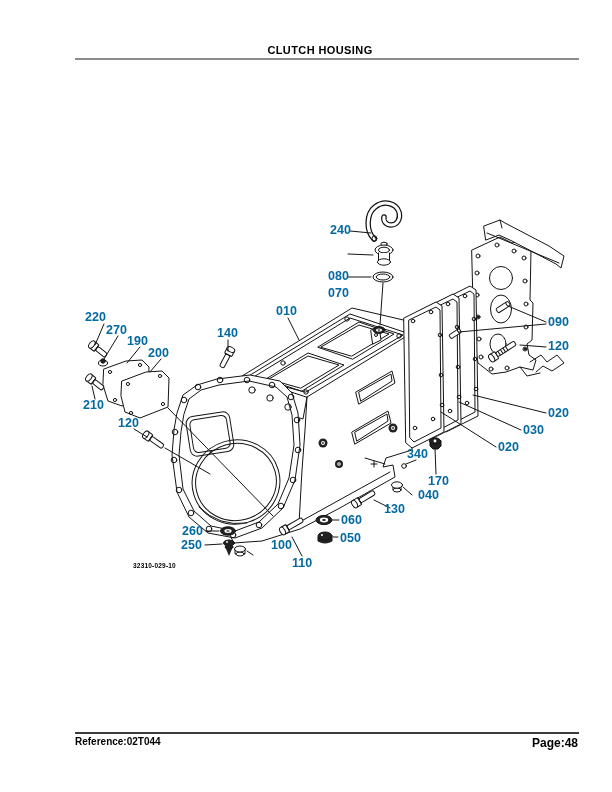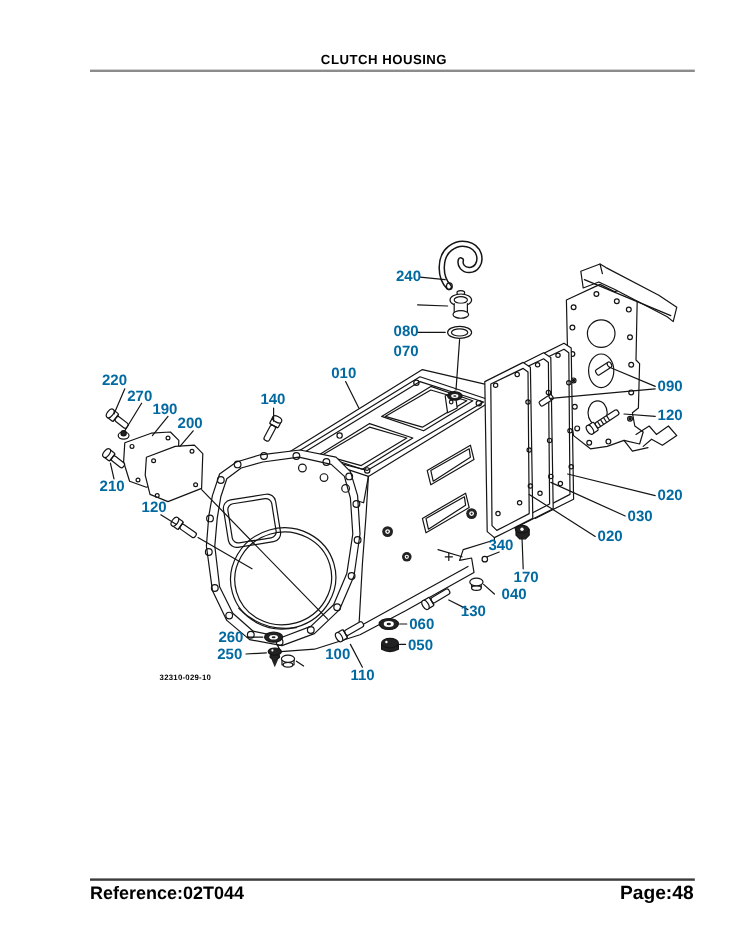--- a/index.html
+++ b/index.html
@@ -7,22 +7,22 @@
     position:relative;width:612px;height:792px;background:#ffffff;
     font-family:"Liberation Sans","DejaVu Sans",sans-serif;color:#000;
     overflow:hidden;margin:0 auto;box-shadow:0 0 4px rgba(0,0,0,.25);
   }
   .doc-title{
     position:absolute;left:68px;width:504px;top:44px;
     text-align:center;font-size:11px;font-weight:bold;letter-spacing:.4px;
   }
   .header-rule{position:absolute;left:75px;width:504px;top:58px;height:1.5px;background:#8c8c8c;}
   .footer-rule{position:absolute;left:75px;width:504px;top:732px;height:1.8px;background:#3c3c3c;}
-  .footer-ref{position:absolute;left:75px;top:736px;font-size:15px;font-weight:bold;}
-  .footer-page{position:absolute;right:34px;top:736px;font-size:16px;font-weight:bold;}
+  .footer-ref{position:absolute;left:75px;top:736px;font-size:10px;font-weight:bold;}
+  .footer-page{position:absolute;right:34px;top:736px;font-size:12px;font-weight:bold;}
   .drawing-number{position:absolute;left:133px;top:562px;font-size:6.5px;font-weight:bold;letter-spacing:.2px;}
   .art{position:absolute;left:0;top:0;}
   .part-label{
     position:absolute;font-size:12.5px;font-weight:bold;line-height:13px;
     white-space:nowrap;color:#0369a1;
   }
 </style>
 </head>
 <body>
 

